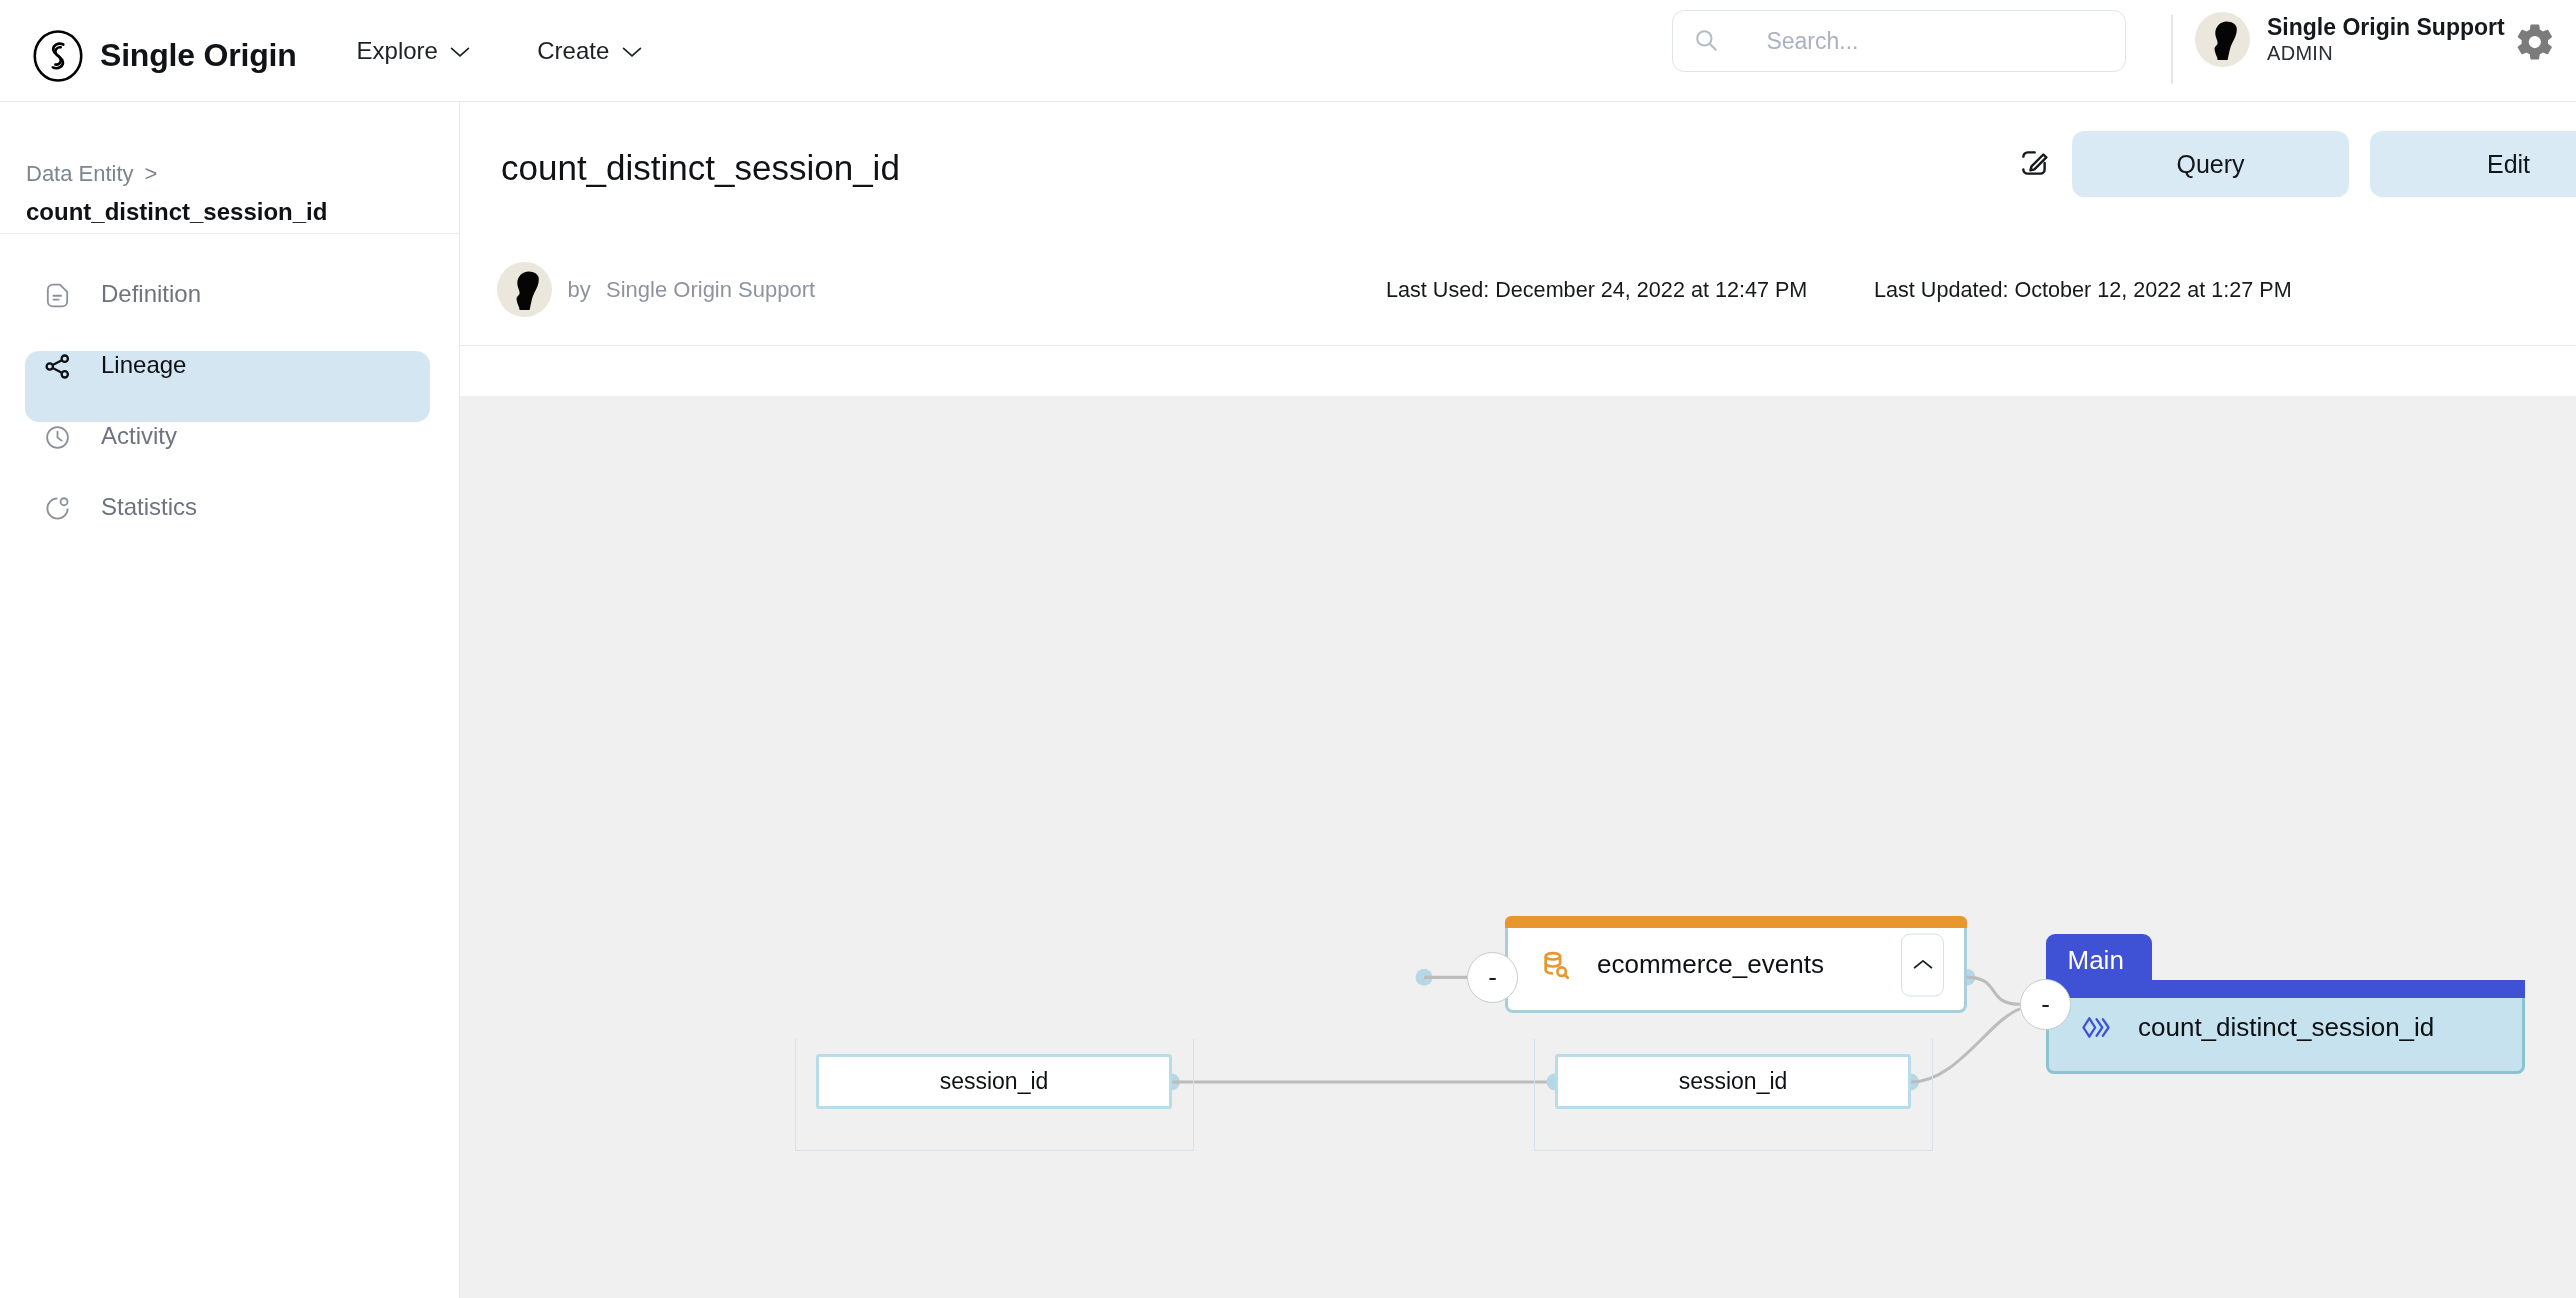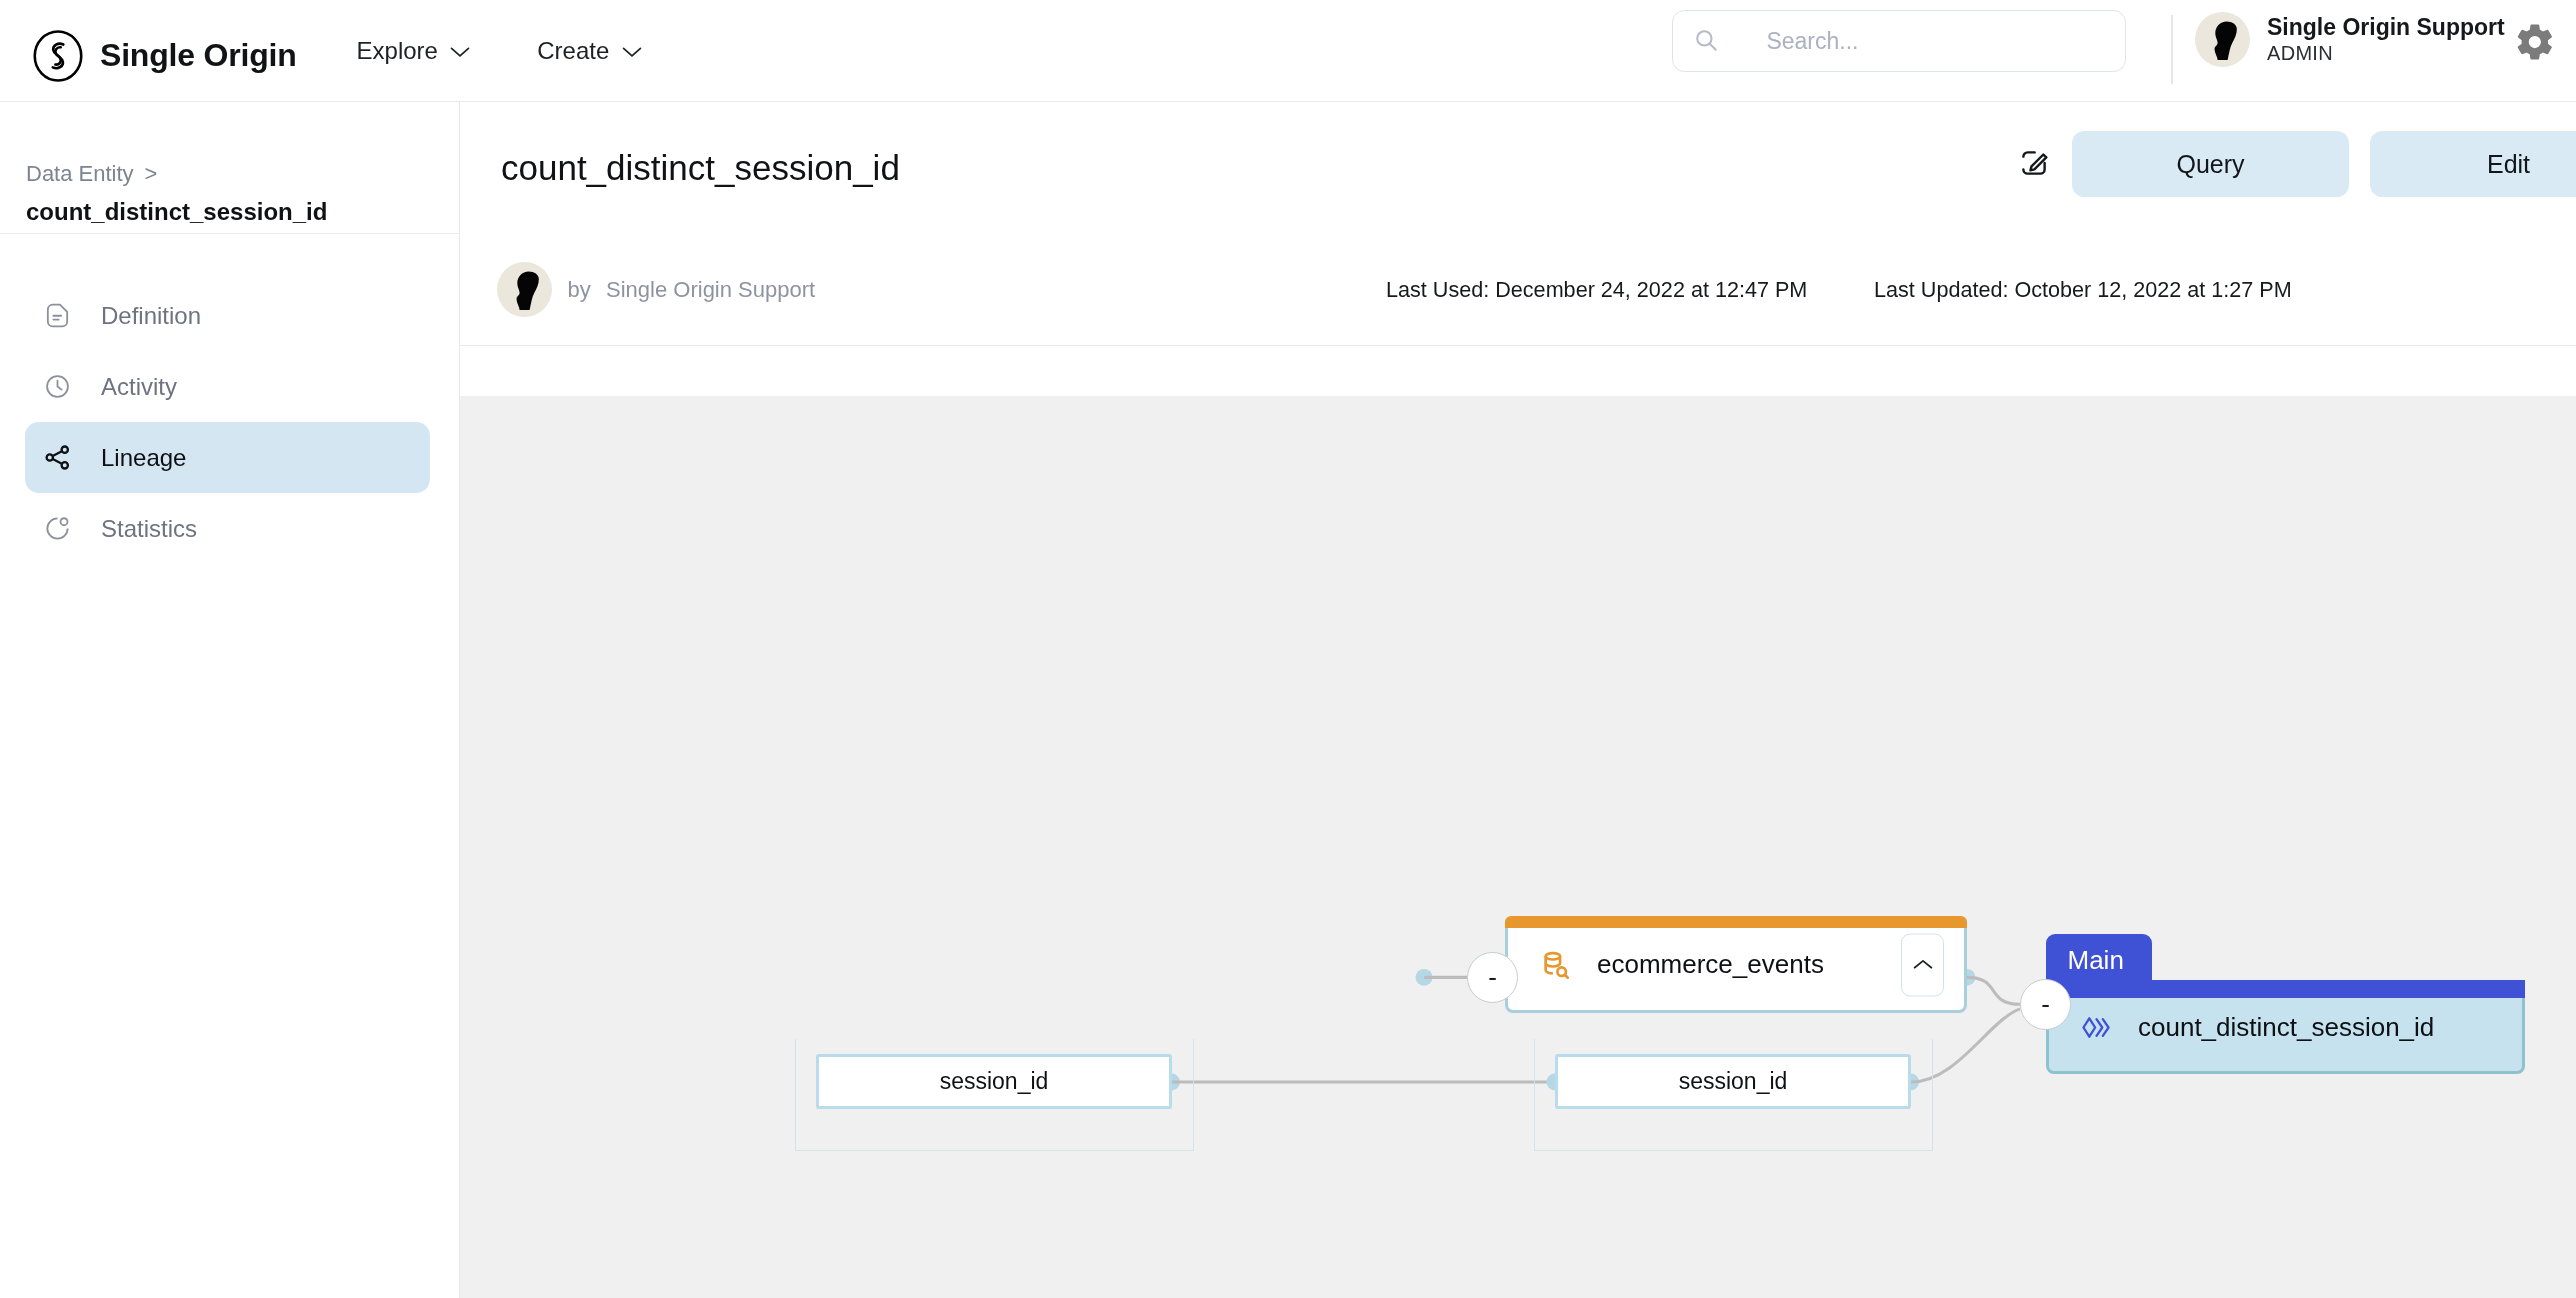--- a/index.html
+++ b/index.html
@@ -72,21 +72,21 @@
   }
   .breadcrumb-wrap {
     padding: 59px 0 0 26px; height: 132px;
     border-bottom: 0.8px solid #ececec;
   }
   .crumb-top { font-size: 22px; color: #7c8491; display: flex; gap: 10.8px; }
   .crumb-cur { font-size: 24px; color: #0f1114; font-weight: bold; margin-top: 10.8px; }
 
   .navlist { margin-top: 46px; }
   .navrow {
-    display: flex; align-items: center; gap: 28px;
+    display: flex; align-items: flex-start; gap: 28px;
     height: 71px; margin: 0 29px 0 25px;
     padding-left: 17px; border-radius: 14px;
     color: #6d7480; font-size: 24px;
     cursor: pointer;
   }
   .navrow.active { background: #d4e6f2; color: #0e1013; }
   .navrow .ico { width: 31px; height: 31px; display:flex; align-items:center; justify-content:center;}
 
   
   .content {
@@ -275,41 +275,41 @@
       <span class="ico">
         <svg width="29" height="29" viewBox="0 0 24 24">
           <path d="M14 3H8a4 4 0 0 0-4 4v10a4 4 0 0 0 4 4h8a4 4 0 0 0 4-4V9l-6-6z" fill="none" stroke="#8b919c" stroke-width="1.5"></path>
           <line x1="8.6" y1="12.2" x2="15" y2="12.2" stroke="#8b919c" stroke-width="1.5" stroke-linecap="round"></line>
           <line x1="8.6" y1="15.4" x2="13" y2="15.4" stroke="#8b919c" stroke-width="1.5" stroke-linecap="round"></line>
         </svg>
       </span>
       <span>Definition</span>
     </div>
 
-    <div class="navrow">
-      <span class="ico">
-        <svg width="29" height="29" viewBox="0 0 24 24">
-          <circle cx="12" cy="12" r="8.6" fill="none" stroke="#8b919c" stroke-width="1.5"></circle>
-          <path d="M12 7.2V12l3.4 2.6" fill="none" stroke="#8b919c" stroke-width="1.5" stroke-linecap="round"></path>
-        </svg>
-      </span>
-      <span>Activity</span>
-    </div>
-
     <div class="navrow active">
       <span class="ico">
         <svg width="29" height="29" viewBox="0 0 24 24">
           <circle cx="18" cy="5.5" r="2.6" fill="none" stroke="#0e1013" stroke-width="1.9"></circle>
           <circle cx="5.6" cy="12" r="2.6" fill="none" stroke="#0e1013" stroke-width="1.9"></circle>
           <circle cx="18" cy="18.5" r="2.6" fill="none" stroke="#0e1013" stroke-width="1.9"></circle>
           <line x1="8" y1="10.8" x2="15.6" y2="6.8" stroke="#0e1013" stroke-width="1.9"></line>
           <line x1="8" y1="13.2" x2="15.6" y2="17.2" stroke="#0e1013" stroke-width="1.9"></line>
         </svg>
       </span>
       <span>Lineage</span>
+    </div>
+
+    <div class="navrow">
+      <span class="ico">
+        <svg width="29" height="29" viewBox="0 0 24 24">
+          <circle cx="12" cy="12" r="8.6" fill="none" stroke="#8b919c" stroke-width="1.5"></circle>
+          <path d="M12 7.2V12l3.4 2.6" fill="none" stroke="#8b919c" stroke-width="1.5" stroke-linecap="round"></path>
+        </svg>
+      </span>
+      <span>Activity</span>
     </div>
 
     <div class="navrow">
       <span class="ico">
         <svg width="29" height="29" viewBox="0 0 24 24">
           <path d="M12 3.6a8.4 8.4 0 1 0 8.4 8.4" fill="none" stroke="#8b919c" stroke-width="1.5"></path>
           <circle cx="17.4" cy="6.4" r="2.9" fill="none" stroke="#8b919c" stroke-width="1.5"></circle>
         </svg>
       </span>
       <span>Statistics</span>

